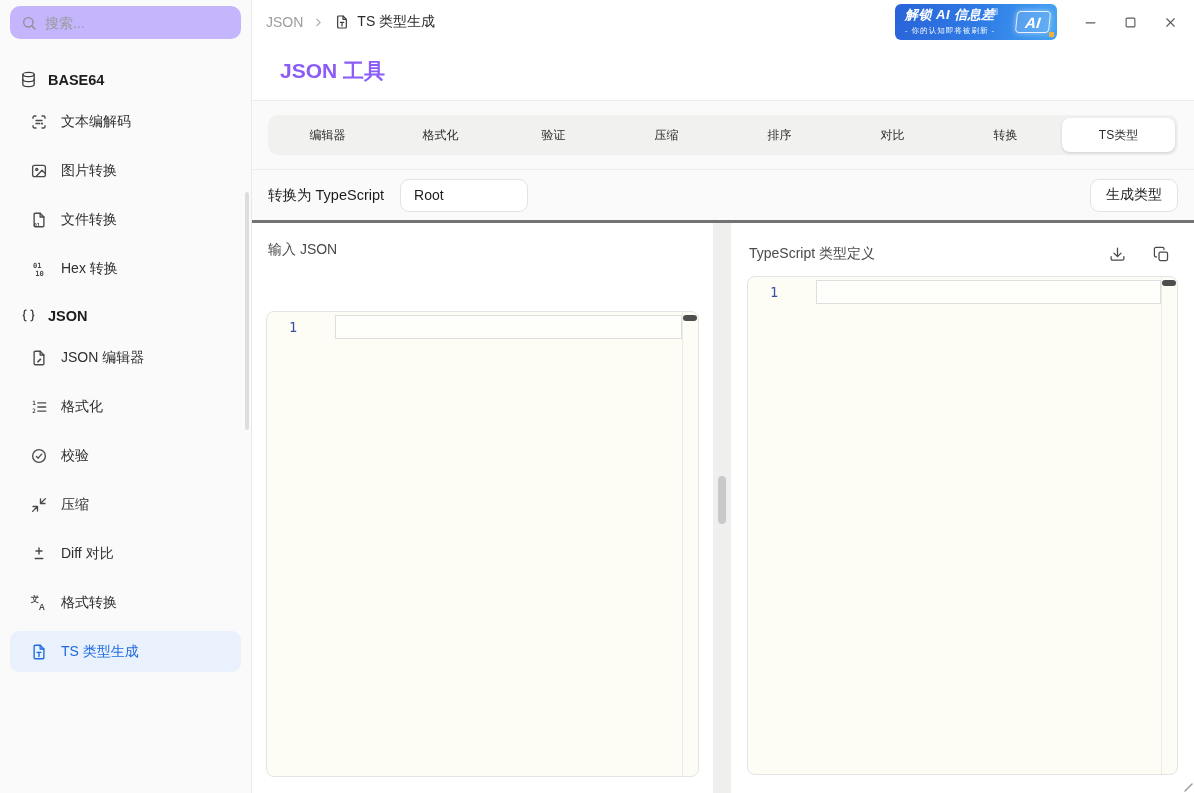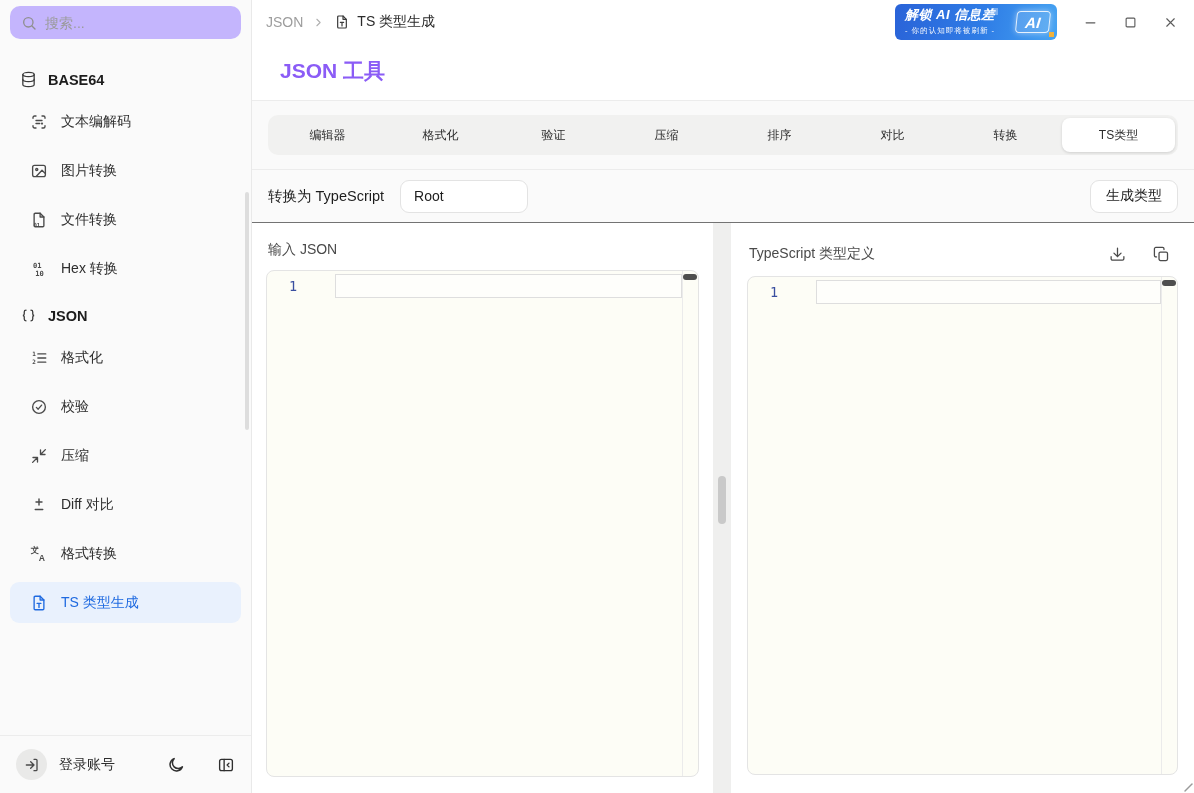--- a/index.html
+++ b/index.html
@@ -69,32 +69,32 @@
   .page-sub { font-size: 13px; color: #8f8f8f; margin-top: 7px; }
 
   .content { flex: 1; background: #fafafa; display: flex; flex-direction: column; min-height: 0; }
   .tabs-wrap { padding: 14px 16px; border-bottom: 1px solid #ececec; }
   .tabs { background: #f1f1f0; border-radius: 10px; display: flex; padding: 3px; height: 40px; }
   .tab { flex: 1; display: flex; align-items: center; justify-content: center; font-size: 12px;
          color: #2b2b2b; border-radius: 8px; cursor: pointer; }
   .tab.active { background: #fff; box-shadow: 0 1px 3px rgba(0,0,0,.14); }
 
   .toolbar { display: flex; align-items: center; gap: 16px; padding: 0 16px; height: 53px;
-             border-bottom: 1px solid #737373; }
+             border-bottom: 3px solid #737373; }
   .toolbar-label { font-size: 14.5px; color: #1d1d1d; }
   .root-input { width: 128px; height: 33px; border: 1px solid #e3e3e3; border-radius: 9px;
                 background: #fff; padding: 0 13px; font-size: 14px; color: #1d1d1d; outline: none;
                 font-family: "Liberation Sans", sans-serif; }
   .generate-btn { margin-left: auto; height: 33px; padding: 0 15px; background: #fff;
                   border: 1px solid #e3e3e3; border-radius: 9px; font-size: 14px; color: #1d1d1d;
                   cursor: pointer; font-family: "Liberation Sans", sans-serif; }
 
   .panels { flex: 1; display: flex; min-height: 0; }
   .panel { background: #fff; display: flex; flex-direction: column; min-height: 0; }
-  .panel-left { width: 461px; padding: 12px 14px 16px; }
+  .panel-left { width: 461px; padding: 12px 14px 16px; gap: 41px; }
   .panel-divider { width: 18px; background: #efefee; position: relative; flex: none; }
   .divider-thumb { position: absolute; left: 5px; top: 253px; width: 8px; height: 48px;
                    border-radius: 4px; background: #c9c9c9; }
   .panel-right { flex: 1; padding: 12px 16px 18px; }
   .panel-label { font-size: 14px; color: #4a4a4a; }
   .panel-left .panel-label { margin: 6px 2px 11px; }
   .panel-head { display: flex; align-items: center; margin: 10px 2px 13px; }
   .panel-head .acts { margin-left: auto; display: flex; gap: 27px; color: #4a4a4a; padding-right: 6px; }
   .panel-head .acts span { display: flex; cursor: pointer; }
 
@@ -189,20 +189,30 @@
       <div class="sb-section-h">
         <span class="ic">
           <svg width="17" height="17" viewBox="0 0 24 24" fill="none" stroke="currentColor" stroke-width="1.8" stroke-linecap="round">
             <path d="M8.5 4.5C7 4.5 6 5.5 6 7v3c0 1.2-.8 2-2 2 1.2 0 2 .8 2 2v3c0 1.5 1 2.5 2.5 2.5"></path>
             <path d="M15.5 4.5c1.5 0 2.5 1 2.5 2.5v3c0 1.2.8 2 2 2-1.2 0-2 .8-2 2v3c0 1.5-1 2.5-2.5 2.5"></path>
           </svg>
         </span>
         <span>JSON</span>
       </div>
 
+      <div class="sb-item">
+        <span class="ic">
+          <svg width="18" height="18" viewBox="0 0 24 24" fill="none" stroke="currentColor" stroke-width="1.8" stroke-linecap="round" stroke-linejoin="round">
+            <path d="M13.5 3H7a1.5 1.5 0 0 0-1.5 1.5v15A1.5 1.5 0 0 0 7 21h10a1.5 1.5 0 0 0 1.5-1.5V8z"></path>
+            <path d="M13.5 3v5h5"></path>
+              <path d="m9.5 16.5 4.2-4.2 1.6 1.6-4.2 4.2H9.5z" fill="currentColor" stroke="none"></path>
+          </svg>
+        </span>
+        <span>JSON 编辑器</span>
+      </div>
 
       <div class="sb-item">
         <span class="ic">
           <svg width="18" height="18" viewBox="0 0 24 24" fill="none" stroke="currentColor" stroke-width="1.8" stroke-linecap="round">
             <path d="M10.5 6.5H21M10.5 12H21M10.5 17.5H21"></path>
             <text x="3" y="9" font-size="8" font-weight="bold" fill="currentColor" stroke="none" font-family="DejaVu Sans Mono, monospace">1</text>
             <text x="3" y="20.5" font-size="8" font-weight="bold" fill="currentColor" stroke="none" font-family="DejaVu Sans Mono, monospace">2</text>
           </svg>
         </span>
         <span>格式化</span>
@@ -254,44 +264,20 @@
             <path d="M13.5 3v5h5"></path>
               <path d="M9.5 12.5h5M12 12.5V18"></path>
           </svg>
         </span>
         <span>TS 类型生成</span>
       </div>
     </nav>
 
     <div class="sb-scrollthumb"></div>
 
-    <div class="sb-footer">
-      <div class="login-circle">
-        <span>
-          <svg width="16" height="16" viewBox="0 0 24 24" fill="none" stroke="currentColor" stroke-width="2" stroke-linecap="round" stroke-linejoin="round">
-            <path d="M15 3.5h3A1.5 1.5 0 0 1 19.5 5v14a1.5 1.5 0 0 1-1.5 1.5h-3"></path>
-              <path d="m10 17 5-5-5-5M15 12H3.5"></path>
-          </svg>
-        </span>
-      </div>
-      <span class="login-label">登录账号</span>
-      <span class="spacer"></span>
-      <span class="foot-ic">
-        <svg width="18" height="18" viewBox="0 0 24 24" fill="none" stroke="currentColor" stroke-width="2" stroke-linecap="round" stroke-linejoin="round">
-          <path d="M20.5 14.5A8.5 8.5 0 1 1 9.5 3.5a7 7 0 0 0 11 11z"></path>
-        </svg>
-      </span>
-      <span class="foot-ic">
-        <svg width="18" height="18" viewBox="0 0 24 24" fill="none" stroke="currentColor" stroke-width="1.8" stroke-linecap="round" stroke-linejoin="round">
-          <rect x="3.5" y="4.5" width="17" height="15" rx="2.5"></rect>
-            <path d="M9.5 4.5v15"></path>
-            <path d="m16 9.5-2.5 2.5L16 14.5"></path>
-        </svg>
-      </span>
-    </div>
   </aside>
 
   <div class="main">
 
     <div class="topbar">
       <div class="breadcrumb">
         <span>JSON</span>
         <span>
           <svg width="13" height="13" viewBox="0 0 24 24" fill="none" stroke="#b0b0b0" stroke-width="2" stroke-linecap="round" stroke-linejoin="round">
               <path d="m9 6 6 6-6 6"></path>

